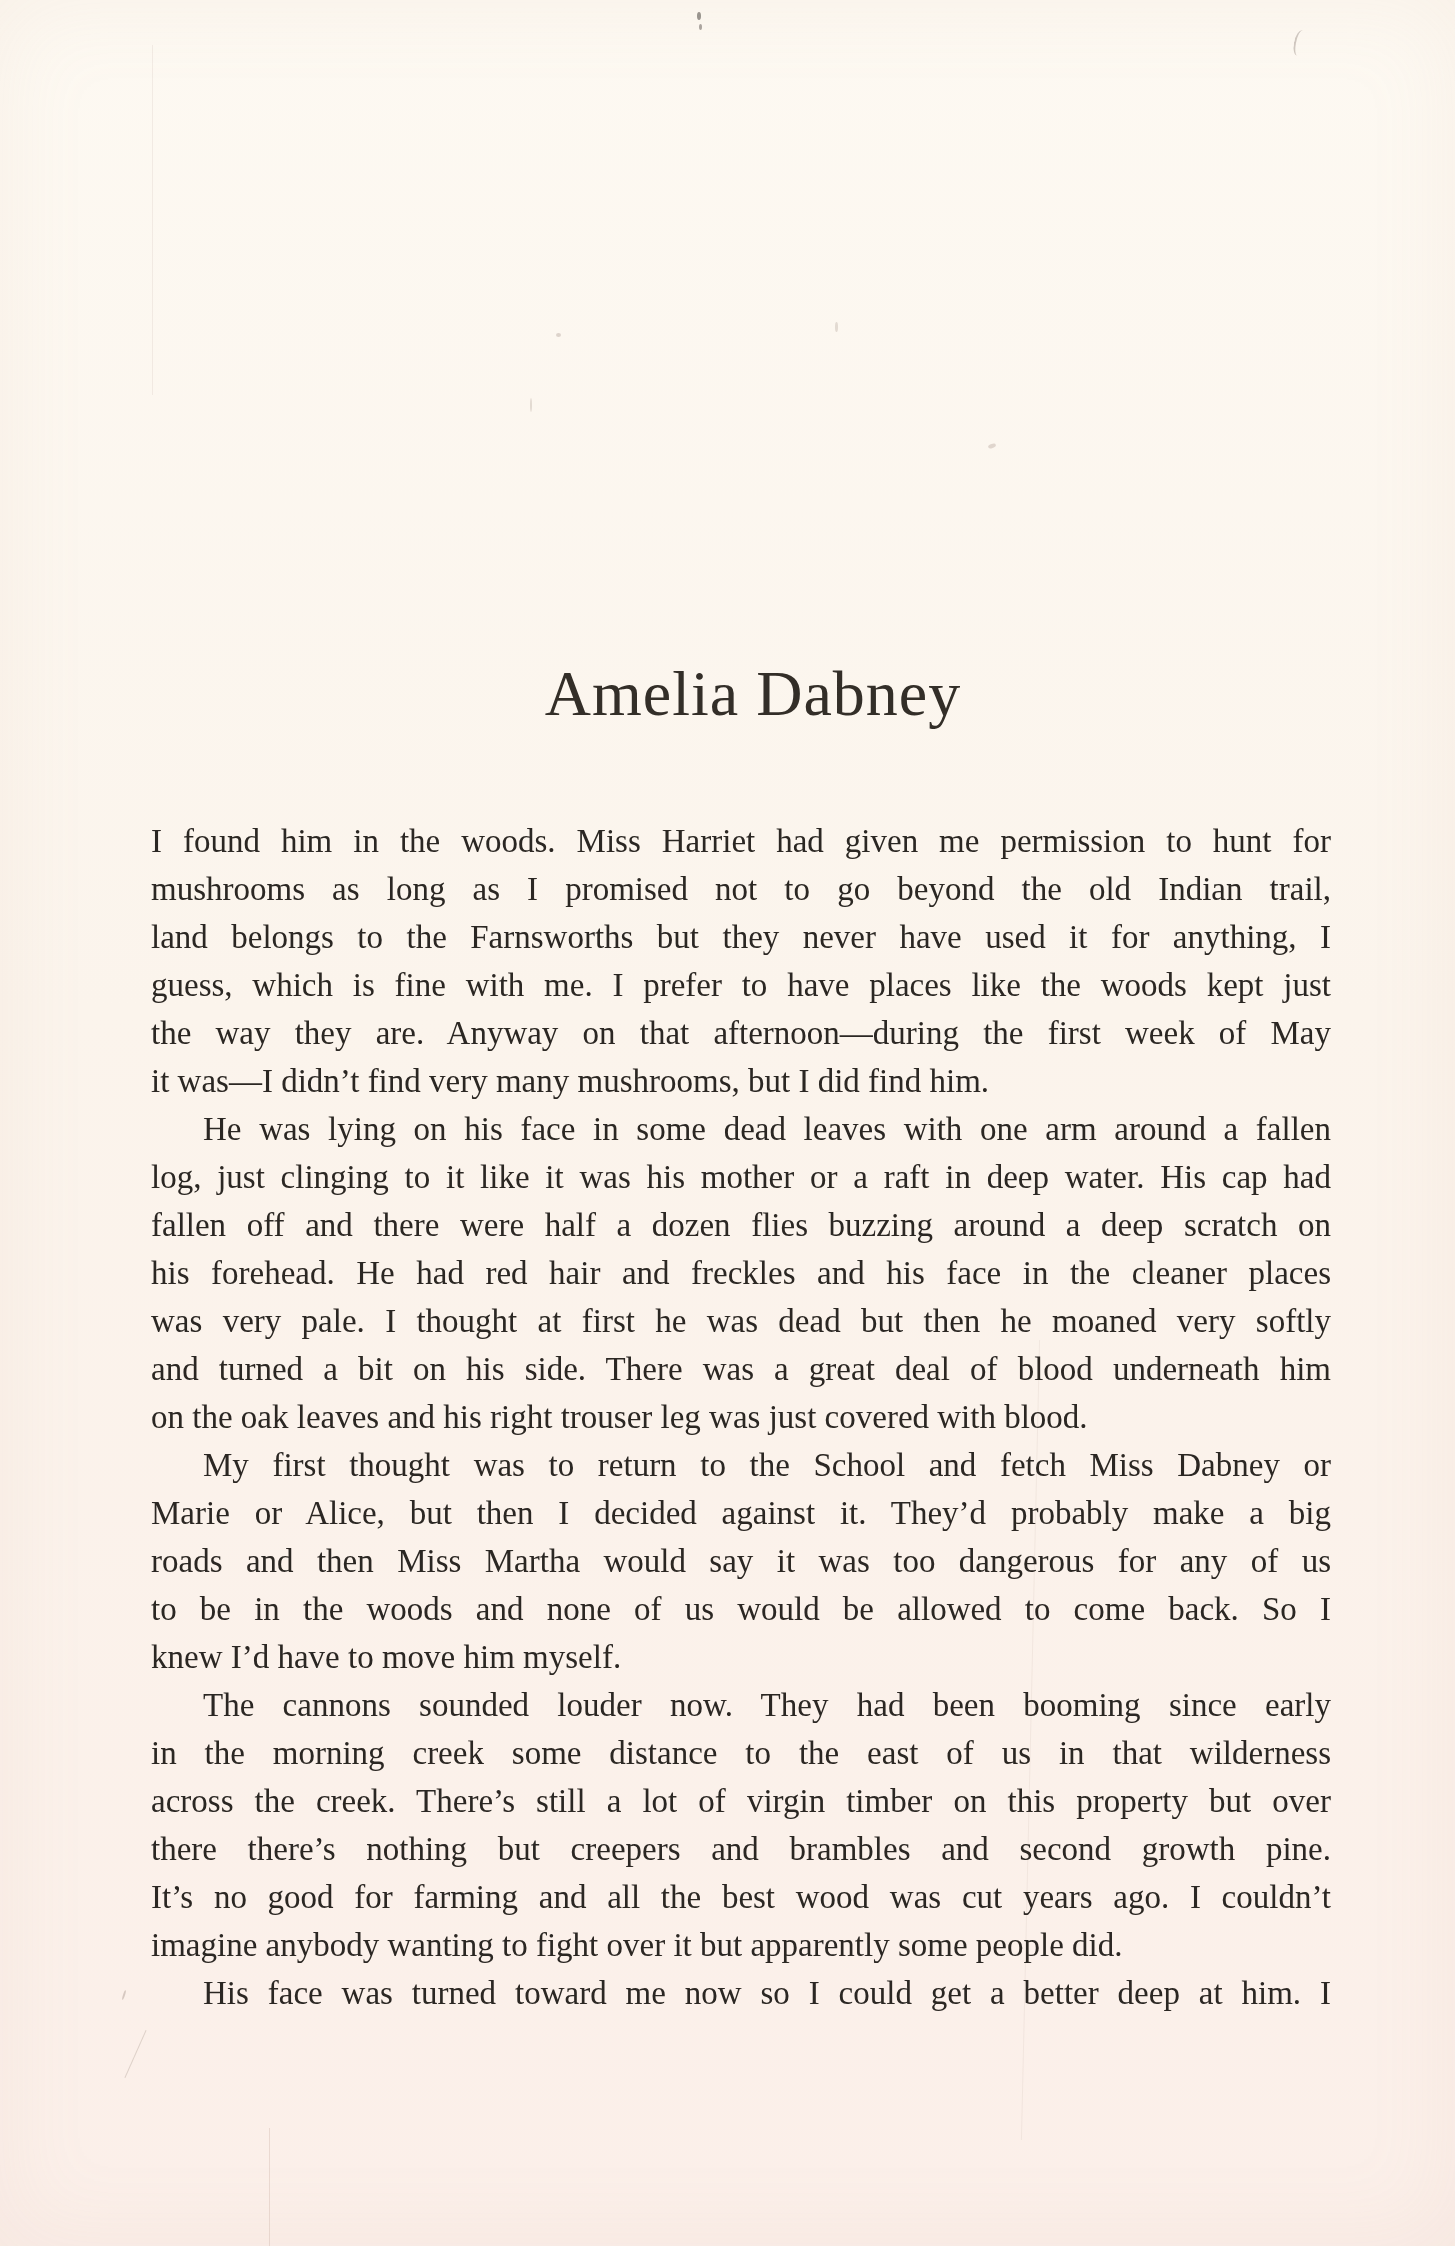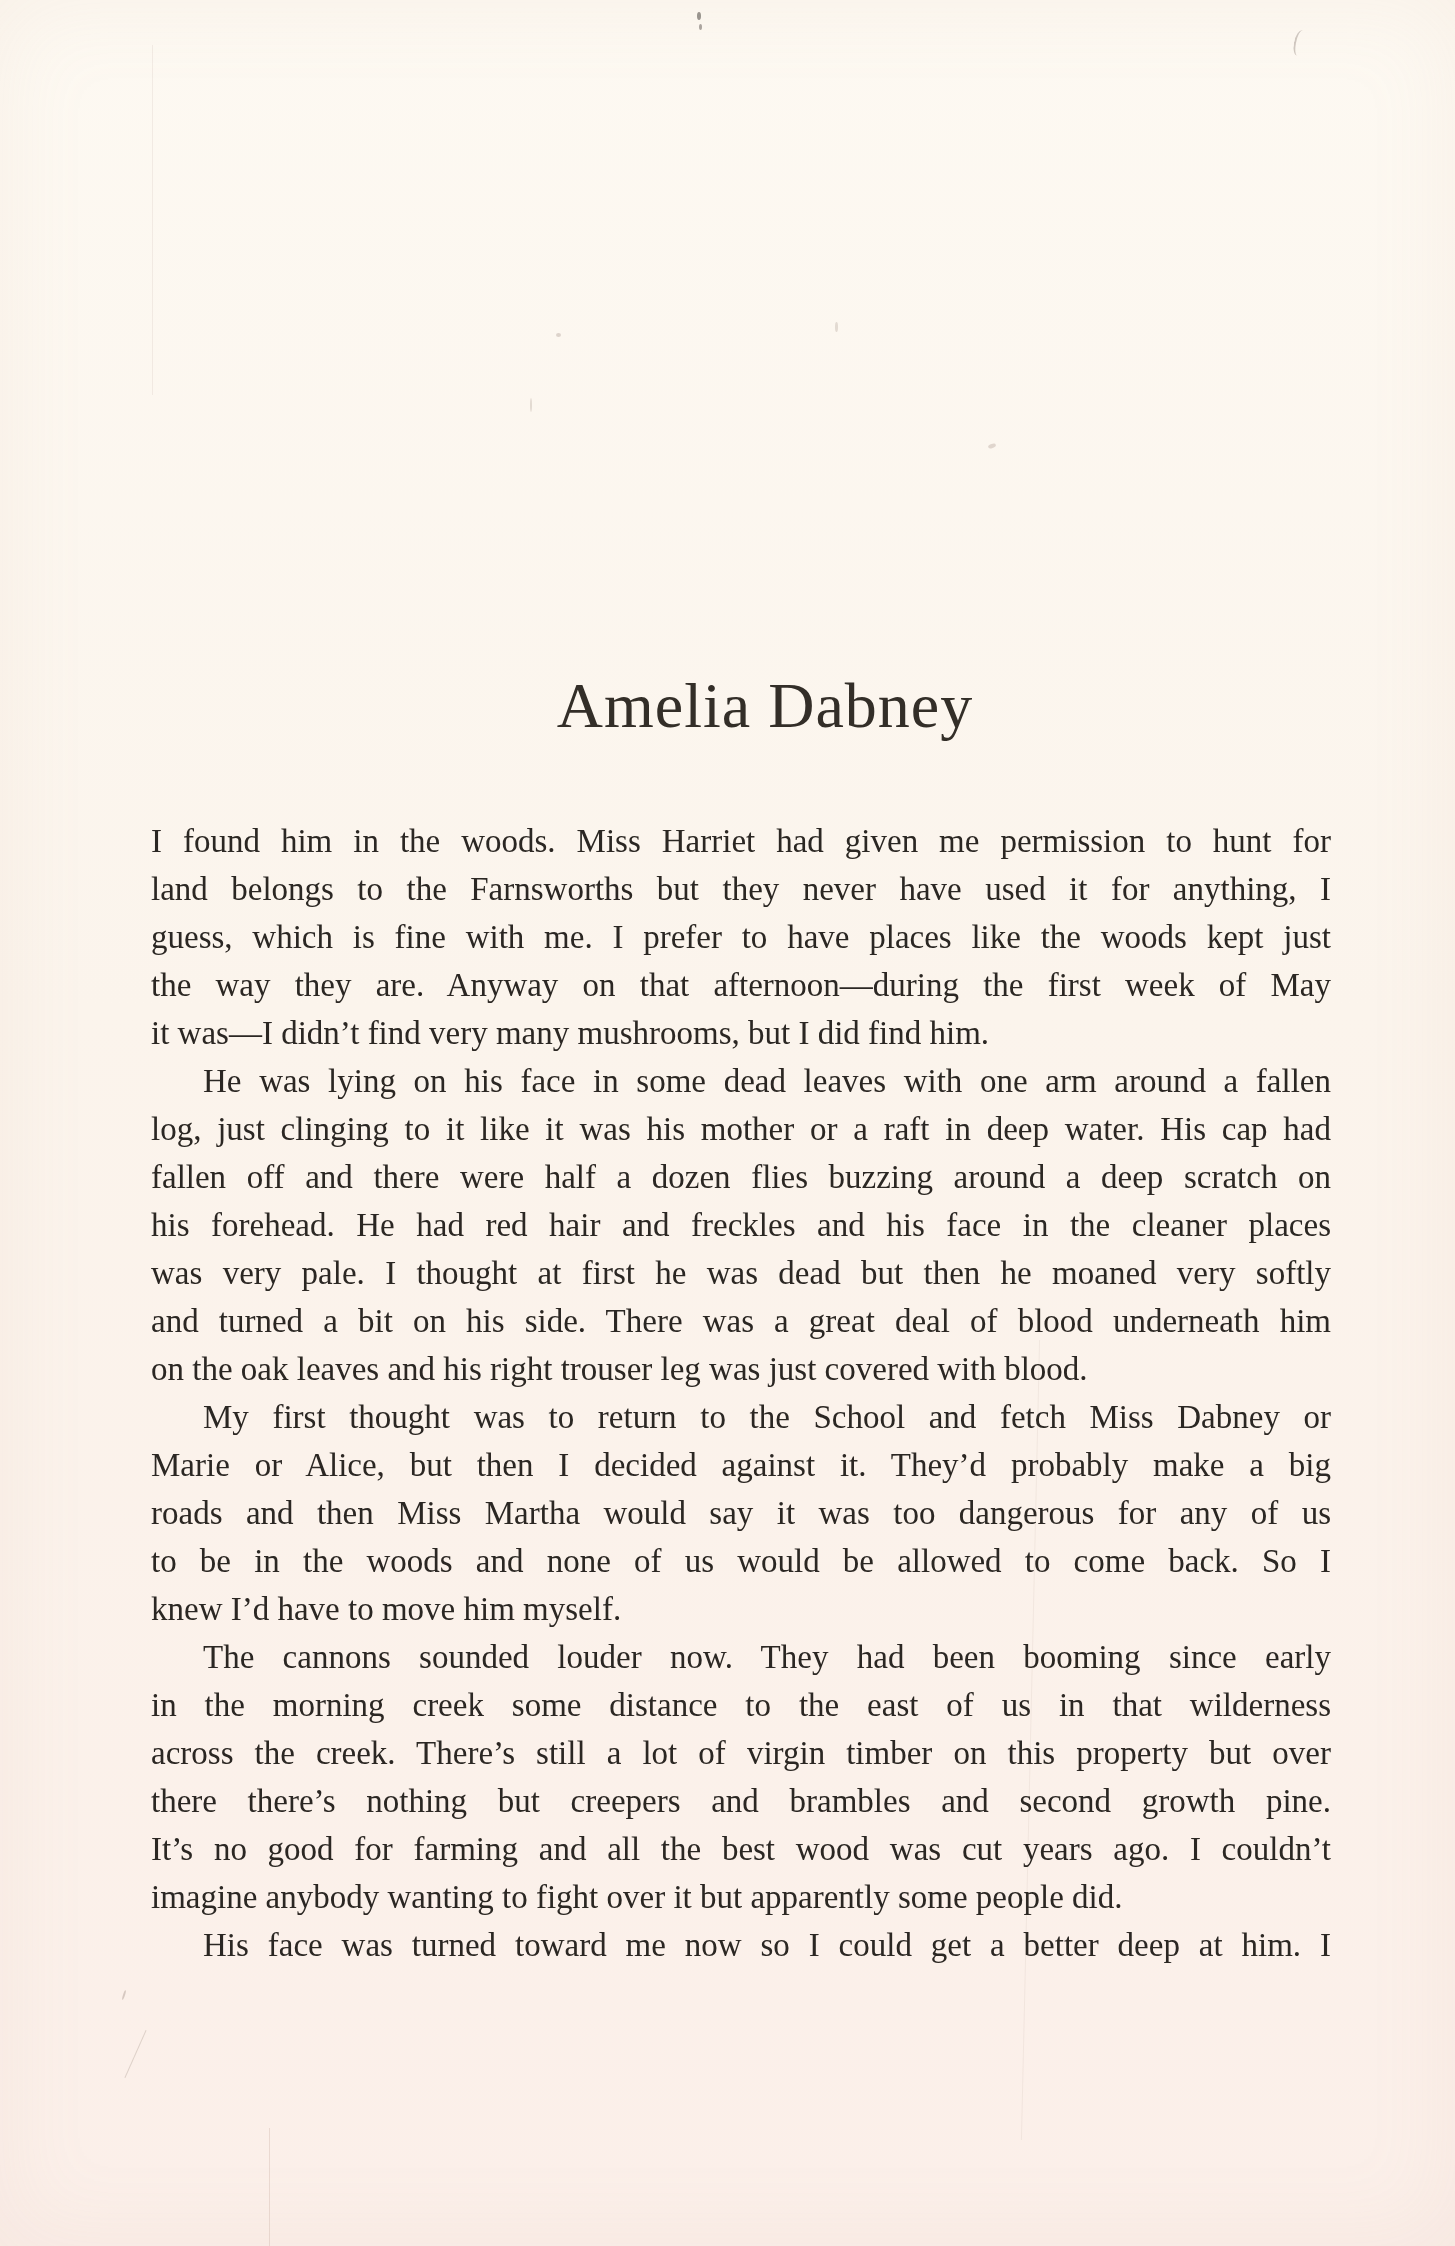--- a/index.html
+++ b/index.html
@@ -17,21 +17,21 @@
   }
   .vignette {
     position: absolute; inset: 0;
     box-shadow: inset 0 0 90px rgba(205,170,150,0.10);
     pointer-events: none;
   }
   .chapter-title {
     position: absolute;
     left: 163px; top: 659px;
     width: 1180px;
-    margin: 12px;
+    margin: 0;
     font-weight: 400;
     font-size: 64px;
     line-height: 70px;
     letter-spacing: 1px;
     text-align: center;
     color: var(--title_ink, #332e28);
   }
   .bodytext {
     position: absolute;
     left: 151px; top: 817px;
@@ -72,20 +72,21 @@
 <body>
 
 <div class="page">
 
   <h1 class="chapter-title">Amelia Dabney</h1>
 
   <div class="bodytext">
 
     <div class="para">
       <div class="line j">I found him in the woods. Miss Harriet had given me permission to hunt for</div>
+      <div class="line j">mushrooms as long as I promised not to go beyond the old Indian trail,</div>
       <div class="line j">land belongs to the Farnsworths but they never have used it for anything, I</div>
       <div class="line j">guess, which is fine with me. I prefer to have places like the woods kept just</div>
       <div class="line j">the way they are. Anyway on that afternoon—during the first week of May</div>
       <div class="line">it was—I didn’t find very many mushrooms, but I did find him.</div>
     </div>
 
     <div class="para">
       <div class="line j in">He was lying on his face in some dead leaves with one arm around a fallen</div>
       <div class="line j">log, just clinging to it like it was his mother or a raft in deep water. His cap had</div>
       <div class="line j">fallen off and there were half a dozen flies buzzing around a deep scratch on</div>

